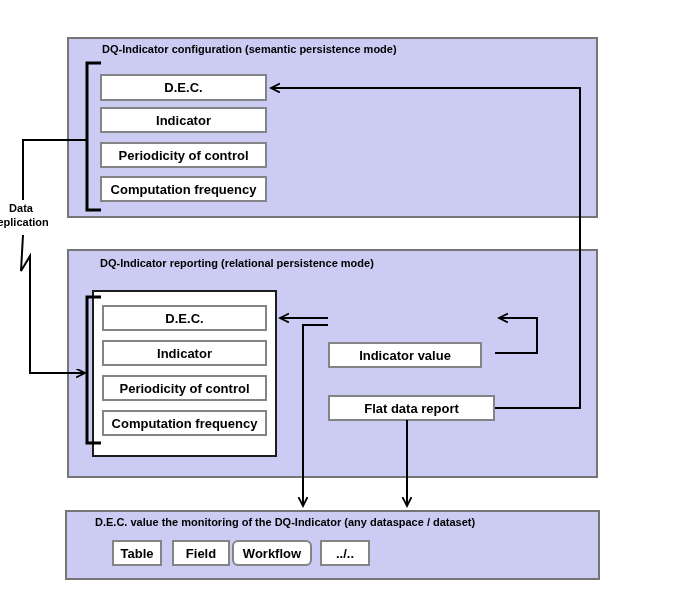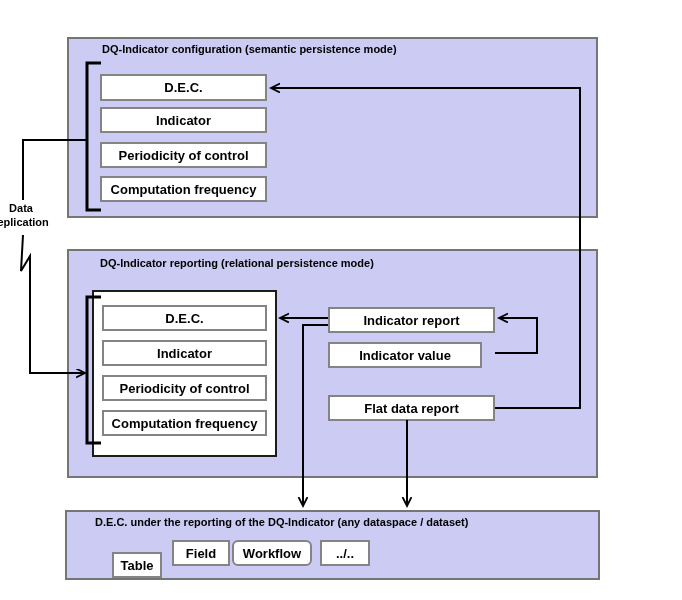--- a/index.html
+++ b/index.html
@@ -62,21 +62,21 @@
   
   #rep-dec  { left: 102px; top: 305px; width: 165px; height: 26px; }
   #rep-ind  { left: 102px; top: 340px; width: 165px; height: 26px; }
   #rep-per  { left: 102px; top: 375px; width: 165px; height: 26px; }
   #rep-cmp  { left: 102px; top: 410px; width: 165px; height: 26px; }
   
   #rep-report { left: 328px; top: 307px; width: 167px; height: 26px; }
   #rep-value  { left: 328px; top: 342px; width: 154px; height: 26px; }
   #rep-flat   { left: 328px; top: 395px; width: 167px; height: 26px; }
   
-  #dec-table    { left: 112px; top: 540px; width: 50px; height: 26px; margin-top: 12px; }
+  #dec-table    { left: 112px; top: 540px; width: 50px; height: 26px; }
   #dec-field    { left: 172px; top: 540px; width: 58px; height: 26px; }
   #dec-workflow { left: 232px; top: 540px; width: 80px; height: 26px; border-radius: 6px; }
   #dec-other    { left: 320px; top: 540px; width: 50px; height: 26px; }
 
   #data-replication-label {
     position: absolute;
     left: -17px; top: 201px; width: 76px;
     text-align: center;
     font-size: 11px;
     font-weight: bold;
@@ -94,35 +94,34 @@
 <body>
 
 <div class="canvas">
 
   <div class="panel" id="panel-config"></div>
   <div class="panel" id="panel-reporting"></div>
   <div class="panel" id="panel-dec"></div>
 
   <div class="panel-title" id="title-reporting">DQ-Indicator reporting (relational persistence mode)</div>
   <div class="panel-title" id="title-config">DQ-Indicator configuration (semantic persistence mode)</div>
-  <div class="panel-title" id="title-dec">D.E.C. under the reporting of the DQ-Indicator (any dataspace / dataset)</div>
+  <div class="panel-title" id="title-dec">D.E.C. value the monitoring of the DQ-Indicator (any dataspace / dataset)</div>
 
   <div class="wcontainer"></div>
 
   <div class="ebox" id="cfg-dec">D.E.C.</div>
   <div class="ebox" id="cfg-ind">Indicator</div>
   <div class="ebox" id="cfg-per">Periodicity of control</div>
   <div class="ebox" id="cfg-cmp">Computation frequency</div>
 
   <div class="ebox" id="rep-dec">D.E.C.</div>
   <div class="ebox" id="rep-ind">Indicator</div>
   <div class="ebox" id="rep-per">Periodicity of control</div>
   <div class="ebox" id="rep-cmp">Computation frequency</div>
 
-  <div class="ebox" id="rep-report">Indicator report</div>
   <div class="ebox" id="rep-value">Indicator value</div>
   <div class="ebox" id="rep-flat">Flat data report</div>
 
   <div class="ebox" id="dec-table">Table</div>
   <div class="ebox" id="dec-field">Field</div>
   <div class="ebox" id="dec-workflow">Workflow</div>
   <div class="ebox" id="dec-other">../..</div>
 
   <div id="data-replication-label">
     <div>Data</div>

